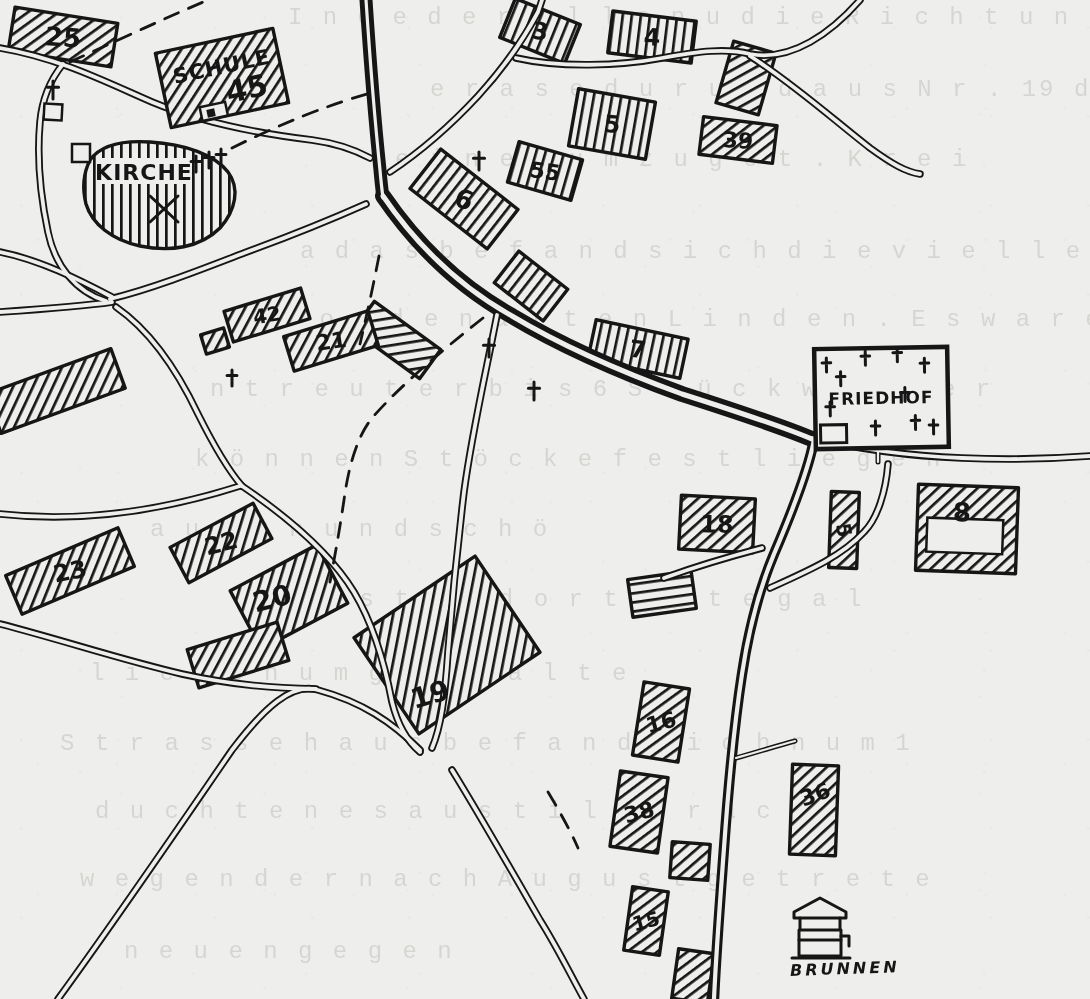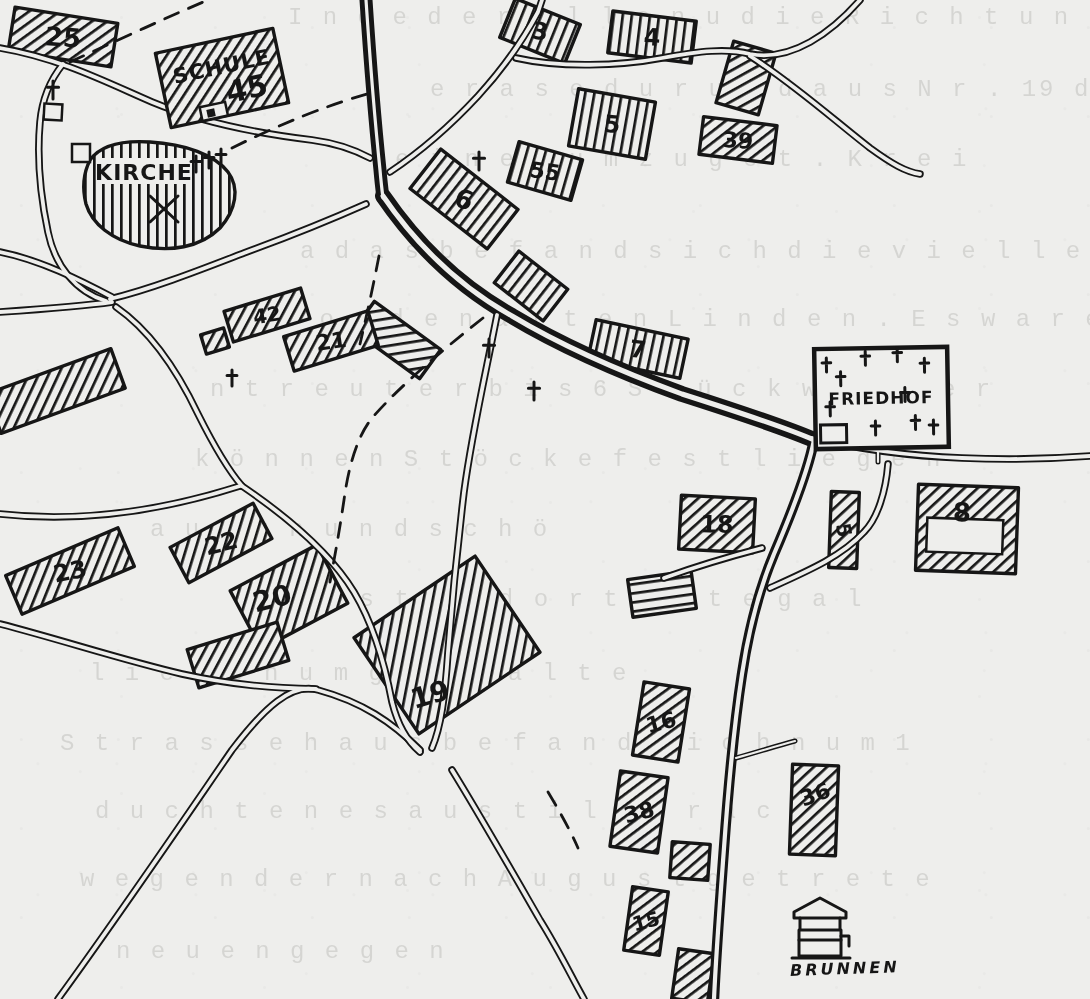--- a/index.html
+++ b/index.html
@@ -47,21 +47,21 @@
       <div class="ghost" style="top: 238px; left: 300px;">a  d a s  b e f a n d  s i c h  d i e  v i e l l e i c h</div>
       <div class="ghost" style="top: 306px; left: 250px;">n  v o n  d e n  a l t e n  L i n d e n .  E s  w a r e n</div>
       <div class="ghost" style="top: 376px; left: 210px;">n t r e u t e r  b i s  6  S t ü c k  w i e d e r</div>
       <div class="ghost" style="top: 446px; left: 195px;">k ö n n e n  S t ö c k e  f e s t l i e g e n</div>
       <div class="ghost" style="top: 516px; left: 150px;">a u e r n  u n d  s c h ö</div>
       <div class="ghost" style="top: 586px; left: 290px;">e r s t e n  d o r t  i s t  e g a l</div>
       <div class="ghost" style="top: 660px; left: 90px;">l i e b e n  u m g e s t a l t e</div>
       <div class="ghost" style="top: 730px; left: 60px;">S t r a s s e  h a u s  b e f a n d  s i c h  n u m  1</div>
       <div class="ghost" style="top: 798px; left: 95px;">d u c h t e n  e s  a u  s t i l l  F r a c h</div>
       <div class="ghost" style="top: 866px; left: 80px;">w e g e n  d e r  n a c h  A u g u s t  g e t r e t e</div>
-      <div class="ghost" style="top: 938px; left: 116px;">n e u e n  g e g e n</div>
+      <div class="ghost" style="top: 938px; left: 124px;">n e u e n  g e g e n</div>
     </div>
 
   <svg id="map-svg" width="1090" height="999" viewBox="0 0 1090 999" xmlns="http://www.w3.org/2000/svg">
     <defs>
       <pattern id="hd" patternUnits="userSpaceOnUse" width="9" height="9" patternTransform="rotate(45)">
         <rect width="9" height="9" fill="#eeeeec"></rect>
           <rect x="3" width="2.7" height="9" fill="#161616"></rect>
       </pattern>
       <pattern id="hv" patternUnits="userSpaceOnUse" width="9" height="9">
         <rect width="9" height="9" fill="#eeeeec"></rect>

